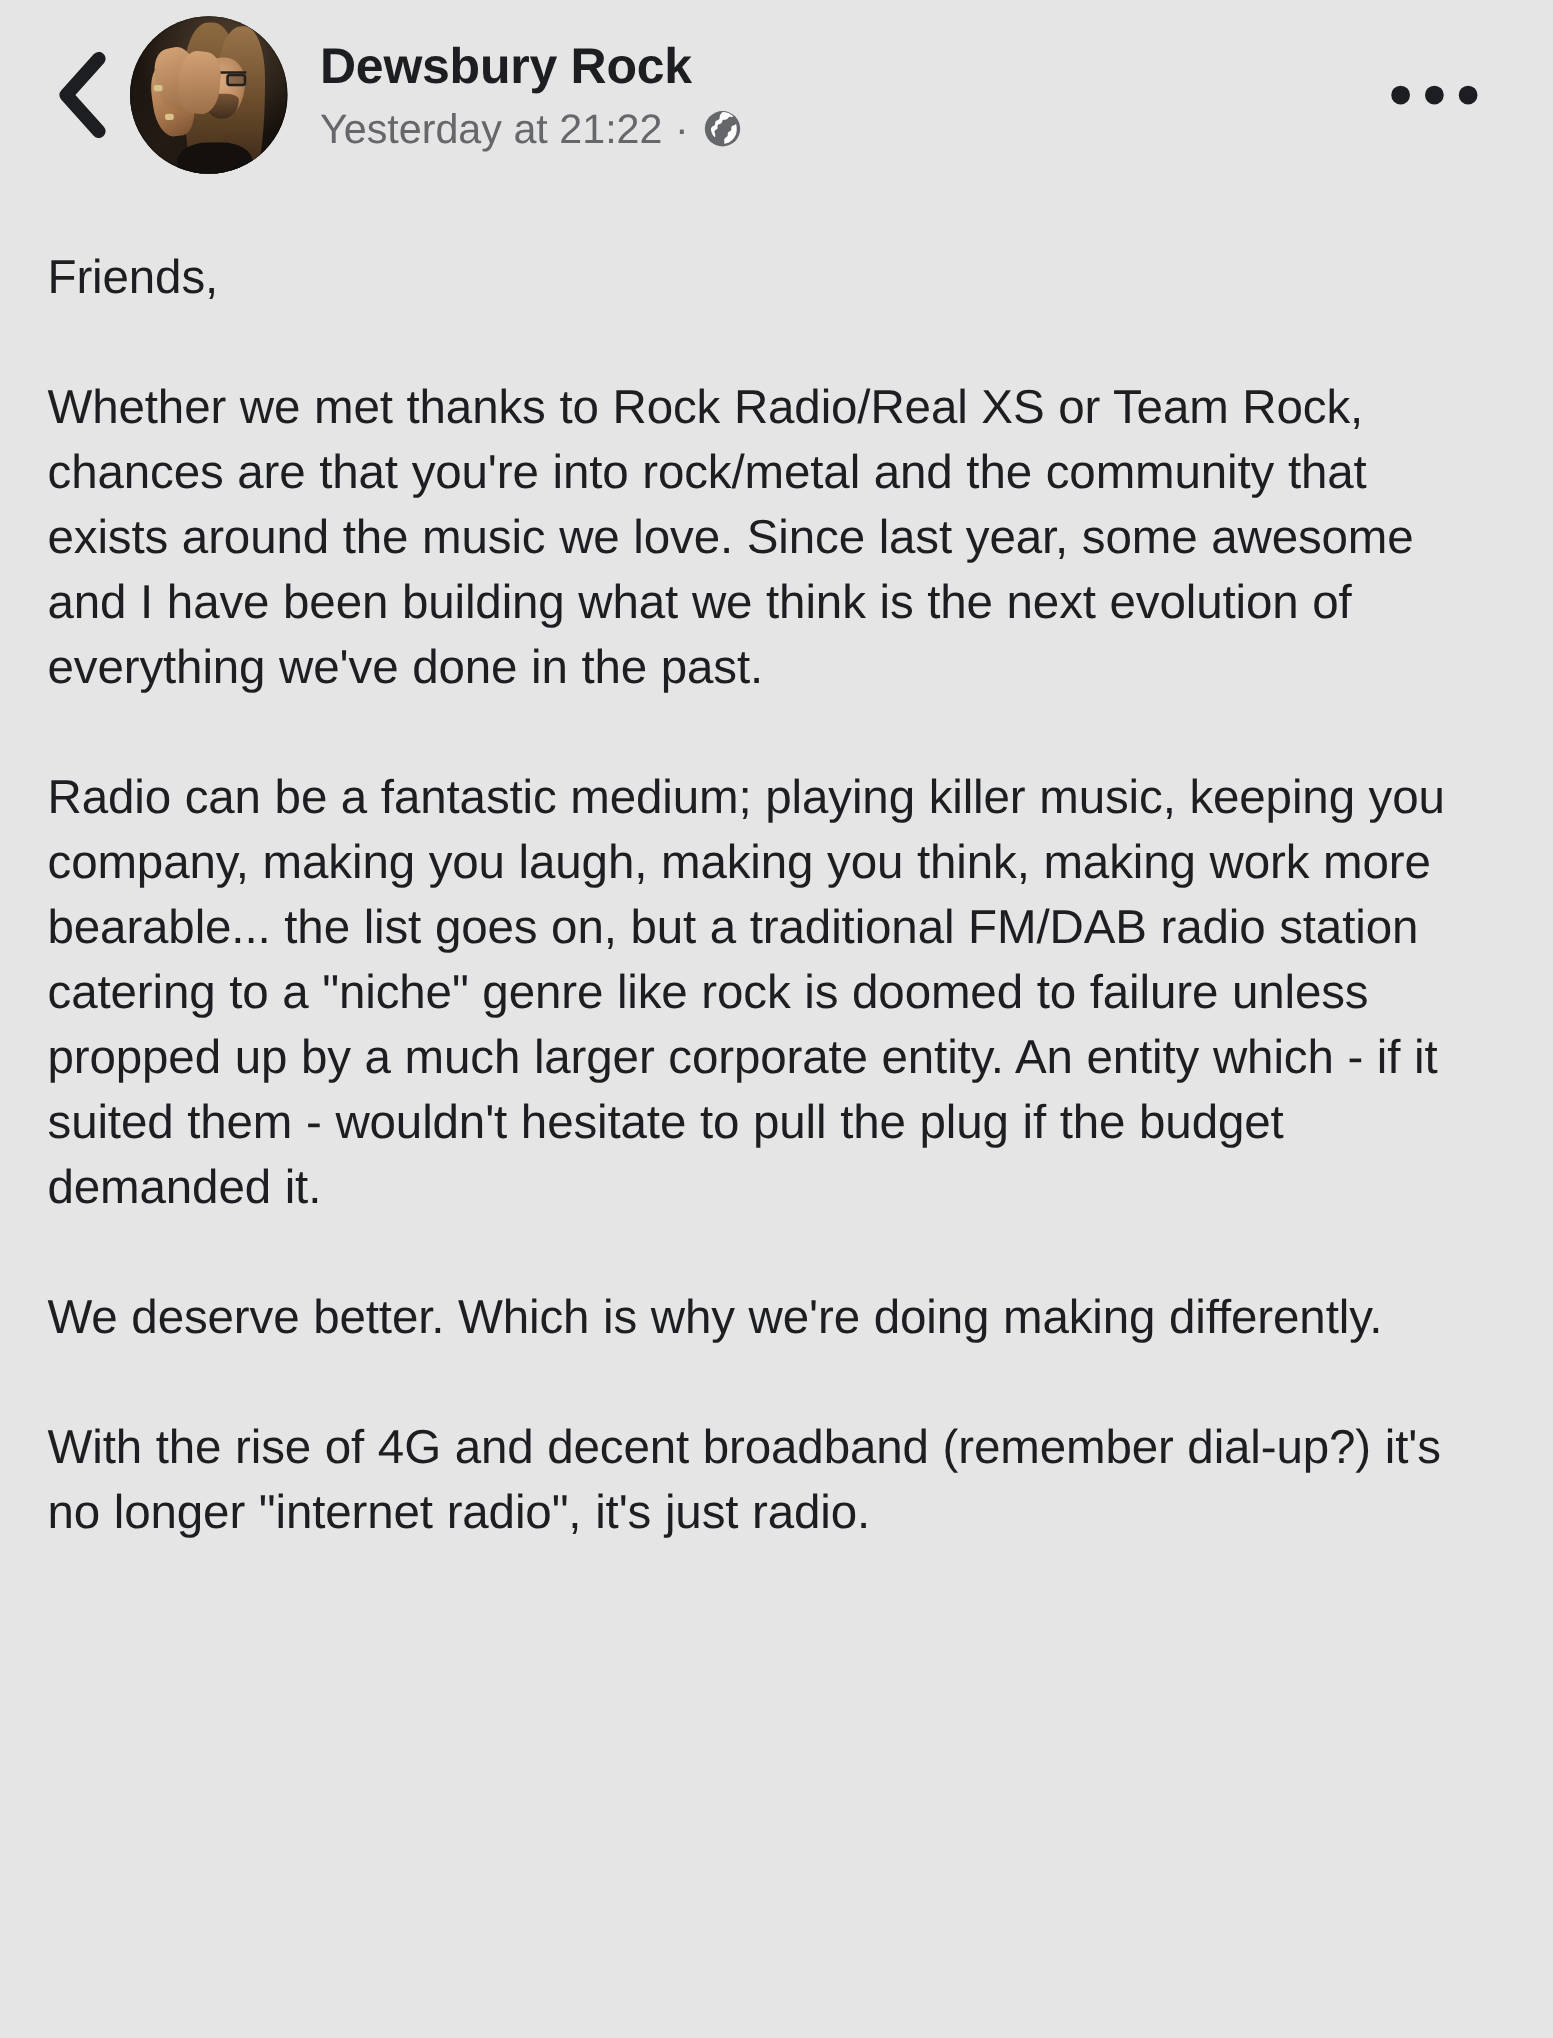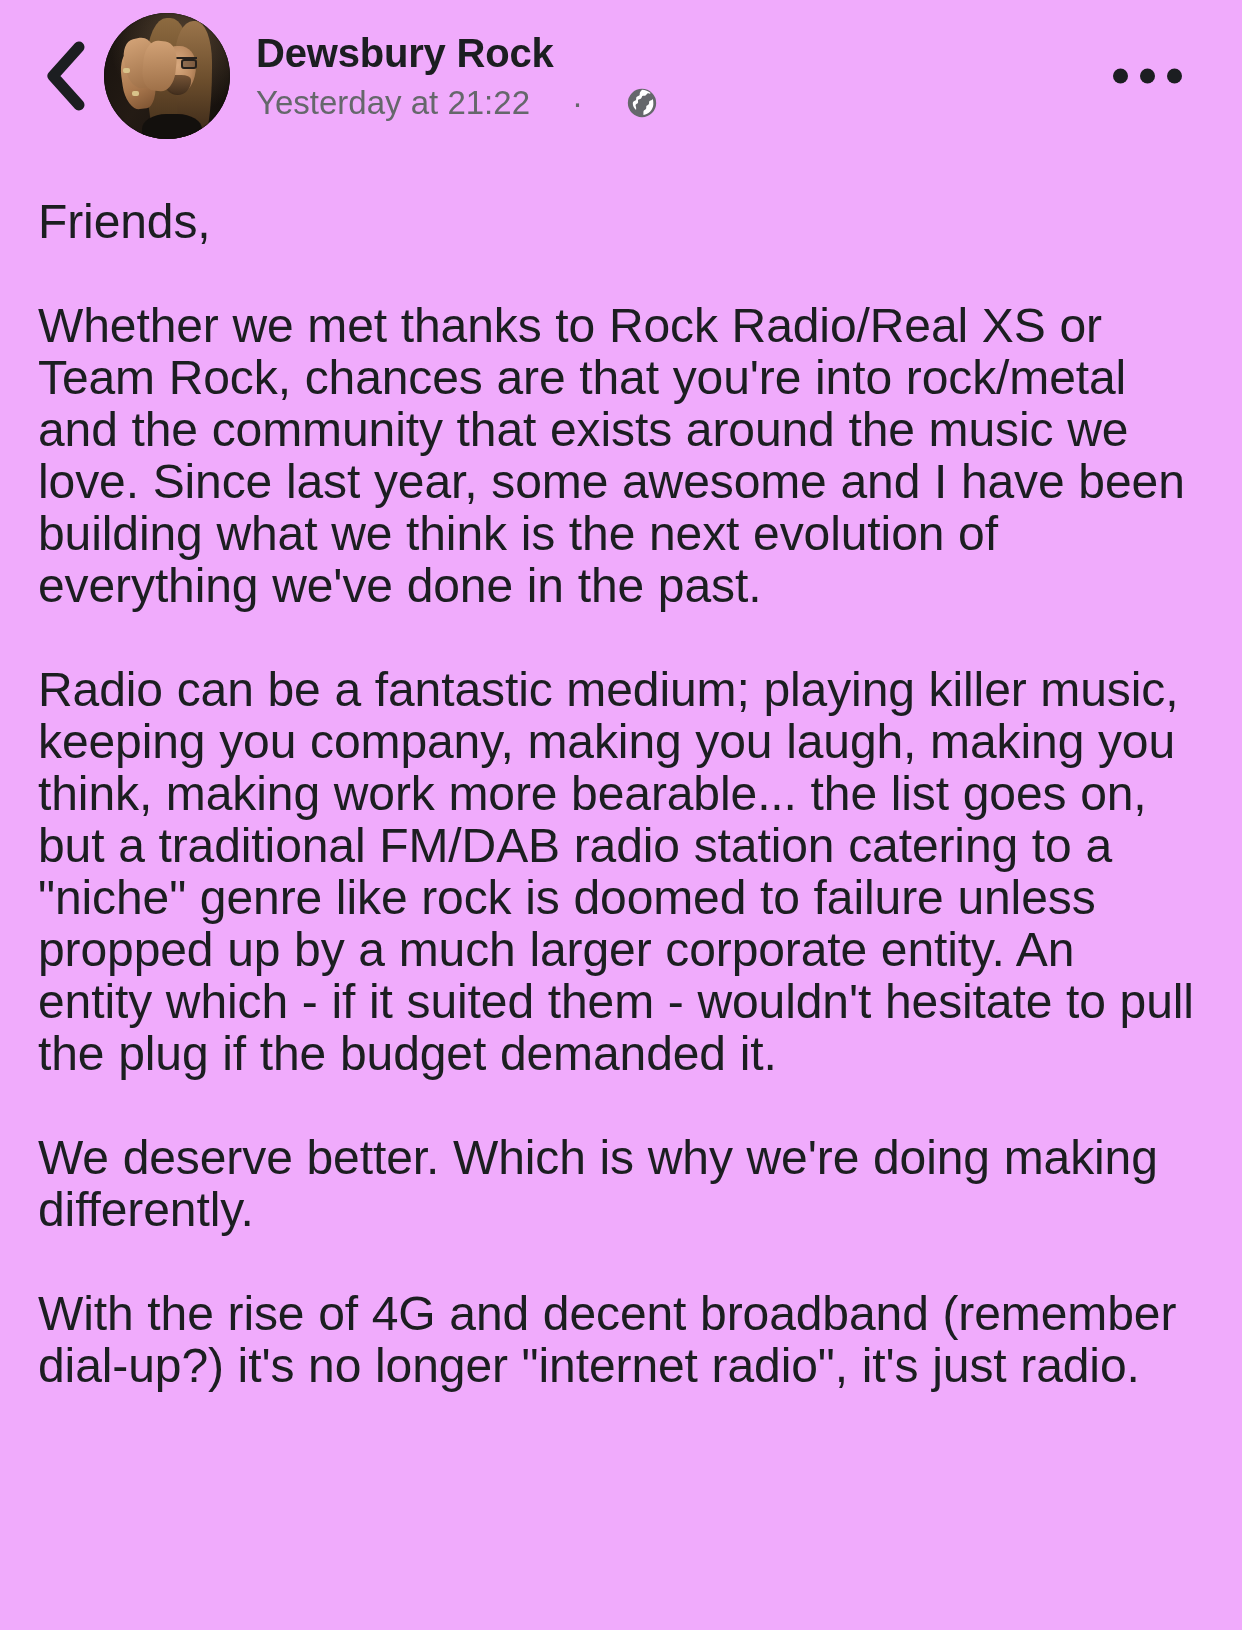--- a/index.html
+++ b/index.html
@@ -14,21 +14,21 @@
     overflow: hidden;
     font-family: "Liberation Sans", sans-serif;
     -webkit-font-smoothing: antialiased;
     color: #1c1e21;
   }
 
   .screen {
     position: relative;
     width: 1242px;
     height: 1630px;
-    background: #f0abfc;
+    background: #e5e5e5;
     box-sizing: border-box;
   }
 
   
   .post-header {
     position: relative;
     display: flex;
     align-items: center;
     height: 152px;
     padding: 0 28px 0 34px;
@@ -188,21 +188,20 @@
     cursor: pointer;
   }
 
   .meta-row {
     display: flex;
     align-items: center;
     margin-top: 7px;
     font-size: 33px;
     line-height: 1.2;
     color: #65676b;
-    gap: 32px;
   }
   .meta-time { cursor: pointer; }
   .meta-sep {
     margin: 0 10px;
     color: #65676b;
   }
   .globe-icon {
     display: inline-flex;
     align-items: center;
     cursor: pointer;
@@ -227,21 +226,21 @@
     background: #1c1e21;
   }
 
   
   .post-body {
     padding: 44px 46px 0 38px;
     box-sizing: border-box;
   }
   .post-body p {
     margin: 0 0 52px 0;
-    font-size: 48px;
+    font-size: 38px;
     line-height: 52px;
     color: #1c1e21;
     letter-spacing: -0.1px;
     word-spacing: 0.5px;
   }
   .post-body p:last-child { margin-bottom: 0; }
 </style>
 </head>
 <body>
 

